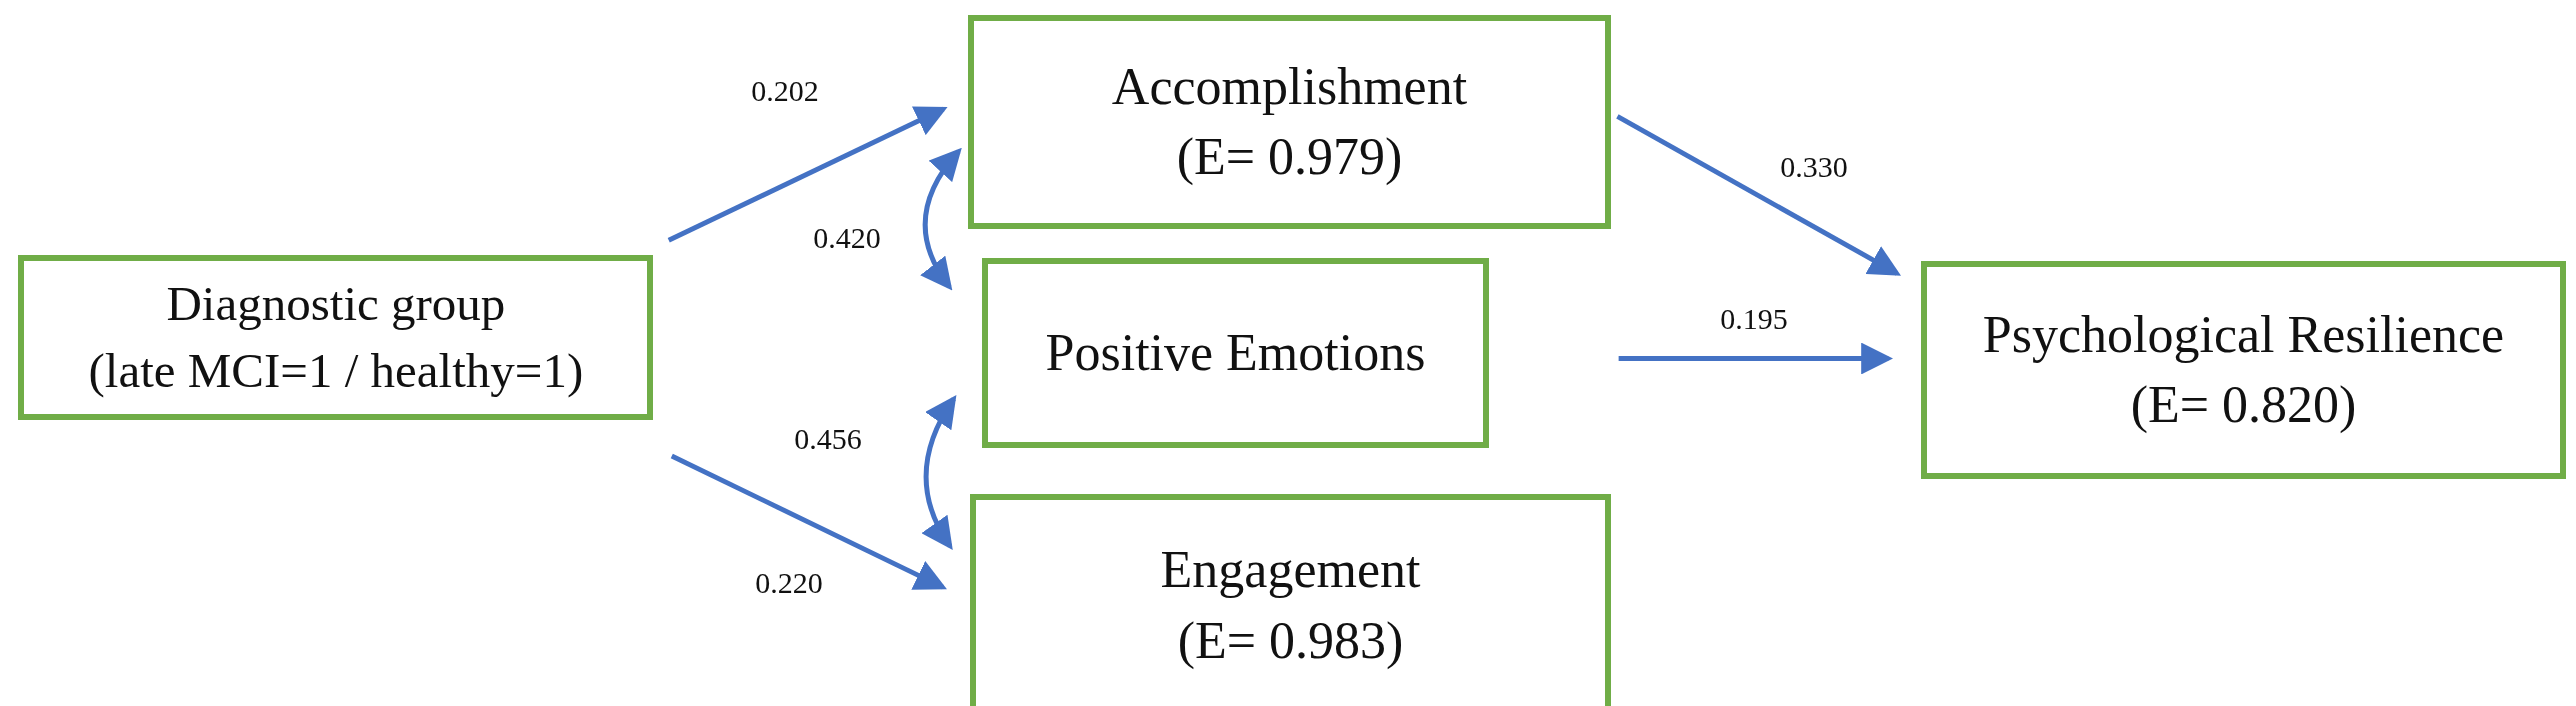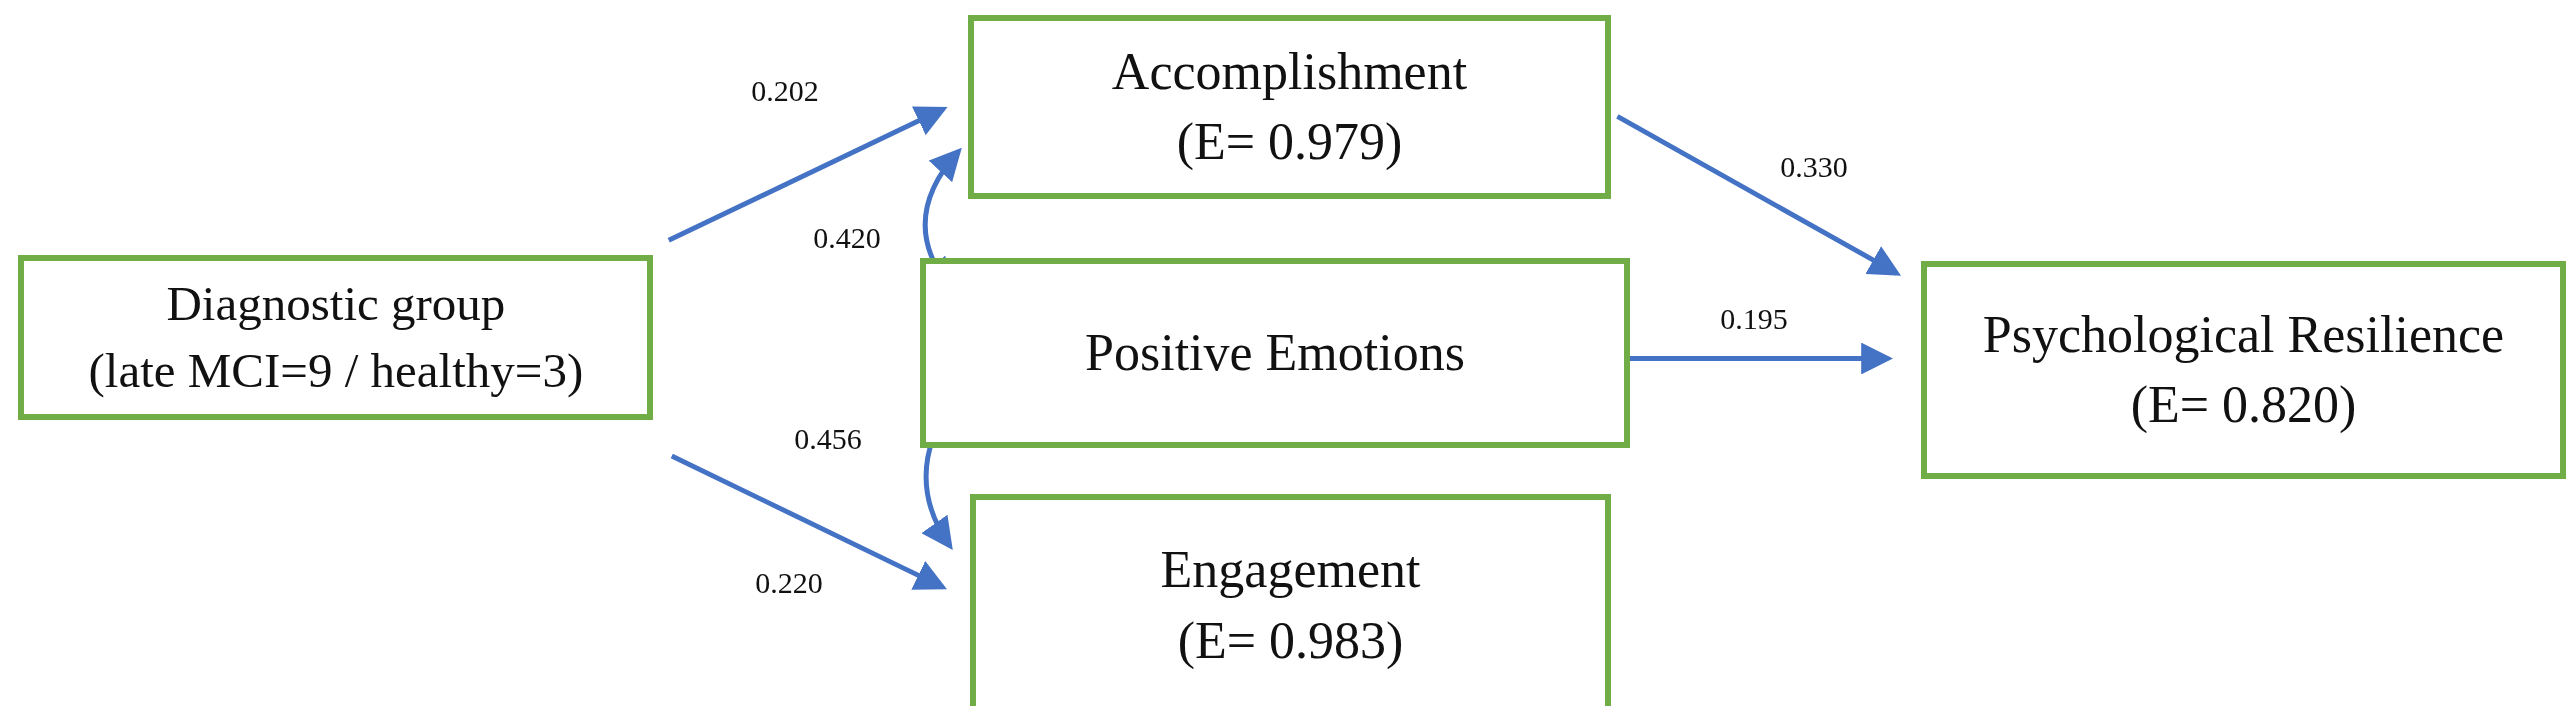--- a/index.html
+++ b/index.html
@@ -23,22 +23,22 @@
     display:flex;
     flex-direction:column;
     align-items:center;
     justify-content:center;
     text-align:center;
     font-size:52px;
     line-height:1.35;
   }
   .node .l2:empty{display:none;}
   .node-diagnostic   {left:18.4px;   top:255px; width:635px; height:165px; font-size:49px;}
-  .node-accomplish   {left:968px; top:15.3px;  width:643px; height:184px;}
-  .node-positive     {left:920px; top:258px; width:710px; height:190px;}
+  .node-accomplish   {left:968px; top:15.3px;  width:643px; height:214px;}
+  .node-positive     {left:982px; top:258px; width:507px; height:190px;}
   .node-engagement   {left:970px; top:494px; width:641px; height:223px;}
   .node-resilience   {left:1921px; top:261px; width:645px; height:218px;}
   .edge-label{
     position:absolute;
     transform:translate(-50%,-50%);
     font-size:30px;
     white-space:nowrap;
     color:var(--text,#111111);
   }
   .lbl-202{left:785px; top:91px;}
@@ -62,21 +62,21 @@
     <line x1="1090" y1="392" x2="1538" y2="178" marker-end="url(#ah)"></line>
     <line x1="1095" y1="744" x2="1537" y2="958" marker-end="url(#ah)"></line>
     <line x1="2638" y1="190" x2="3094" y2="446" marker-end="url(#ah)"></line>
     <line x1="2640" y1="585" x2="3080" y2="585" marker-end="url(#ah)"></line>
     <path d="M 1563 247 Q 1462 358 1548 468" marker-start="url(#ah)" marker-end="url(#ah)"></path>
     <path d="M 1555 651 Q 1468 776 1549 891" marker-start="url(#ah)" marker-end="url(#ah)"></path>
   </svg>
 
   <div class="node node-diagnostic">
     <span class="l1">Diagnostic group</span>
-    <span class="l2">(late MCI=9 / healthy=3)</span>
+    <span class="l2">(late MCI=1 / healthy=1)</span>
   </div>
 
   <div class="node node-accomplish">
     <span class="l1">Accomplishment</span>
     <span class="l2">(E= 0.979)</span>
   </div>
 
   <div class="node node-positive">
     <span class="l1">Positive Emotions</span>
 

